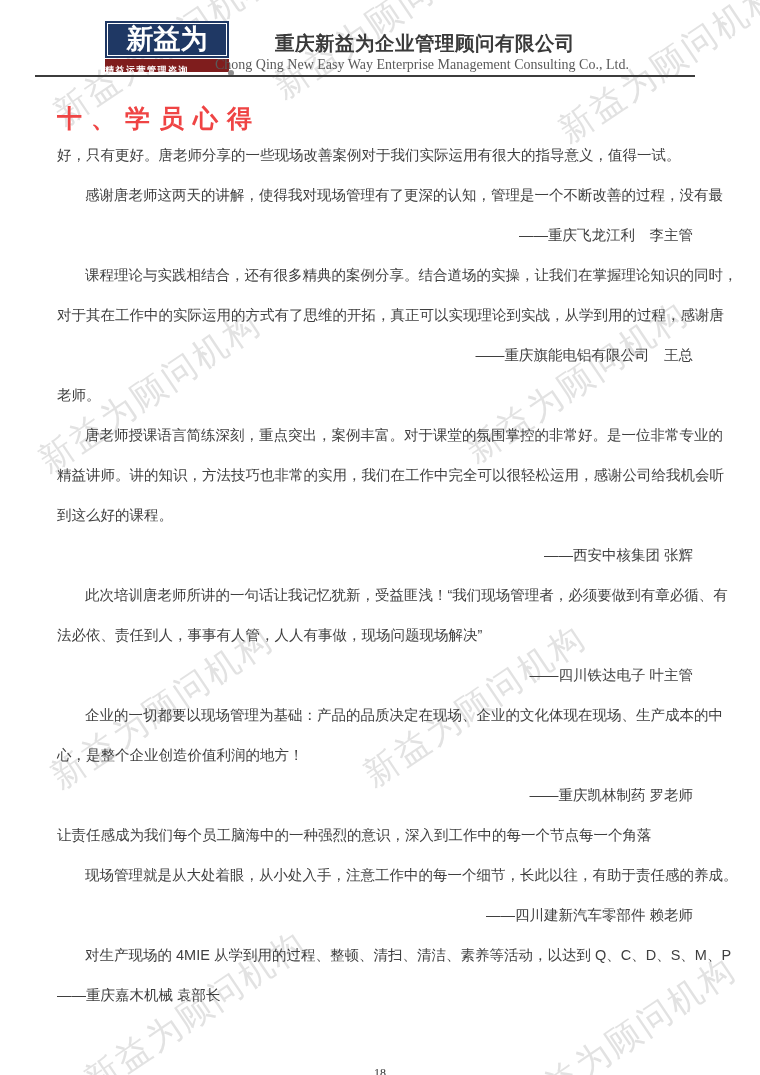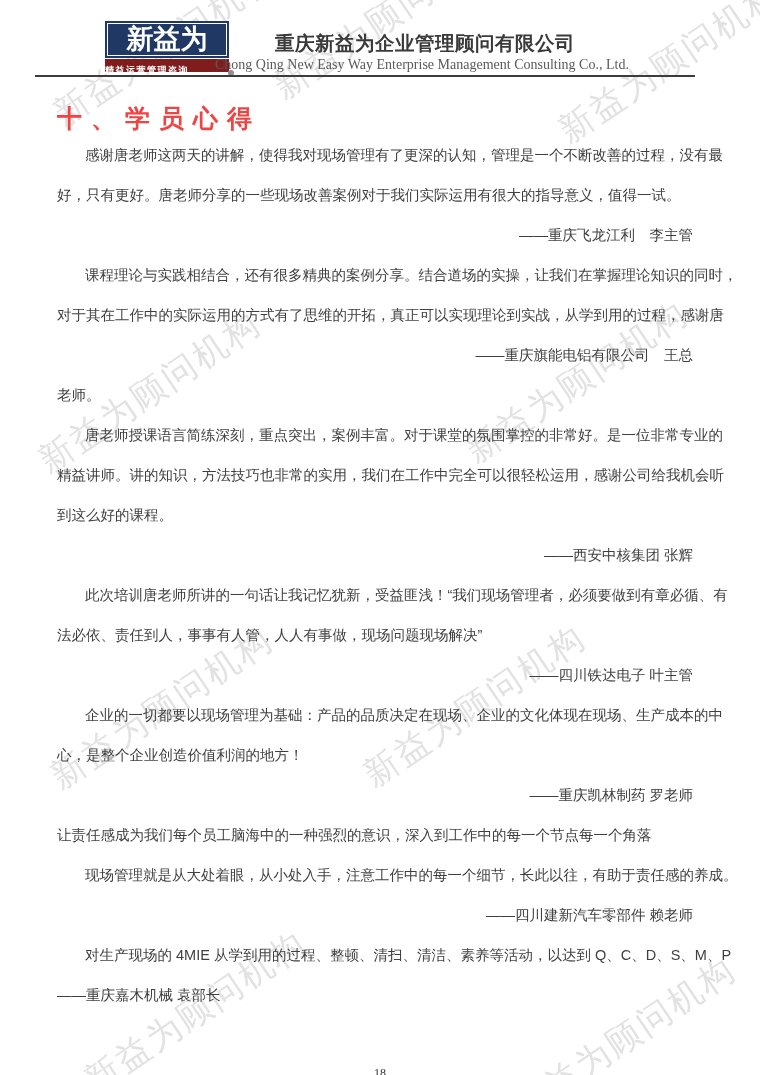--- a/index.html
+++ b/index.html
@@ -77,22 +77,22 @@
       <div class="company-cn">重庆新益为企业管理顾问有限公司</div>
       <div class="company-en">Chong Qing New Easy Way Enterprise Management Consulting Co., Ltd.</div>
     </div>
     <div class="header-rule"></div>
   </div>
 
   <div class="content">
     <div class="section-title">十、学员心得</div>
 
     <div>
+      <div class="line">好，只有更好。唐老师分享的一些现场改善案例对于我们实际运用有很大的指导意义，值得一试。</div>
       <div class="line indent">感谢唐老师这两天的讲解，使得我对现场管理有了更深的认知，管理是一个不断改善的过程，没有最</div>
-      <div class="line">好，只有更好。唐老师分享的一些现场改善案例对于我们实际运用有很大的指导意义，值得一试。</div>
       <div class="line attr">——重庆飞龙江利　李主管</div>
     </div>
 
     <div>
       <div class="line indent">课程理论与实践相结合，还有很多精典的案例分享。结合道场的实操，让我们在掌握理论知识的同时，</div>
       <div class="line">对于其在工作中的实际运用的方式有了思维的开拓，真正可以实现理论到实战，从学到用的过程，感谢唐</div>
       <div class="line attr">——重庆旗能电铝有限公司　王总</div>
       <div class="line">老师。</div>
     </div>
 

